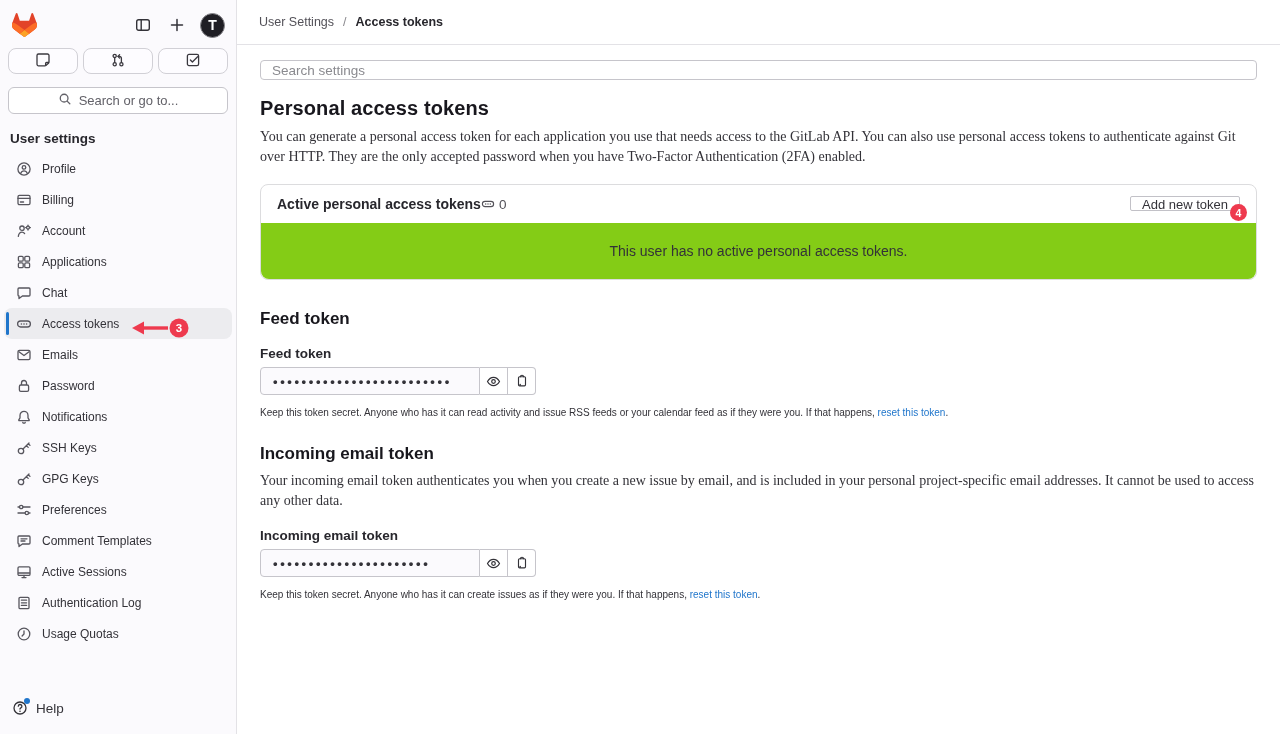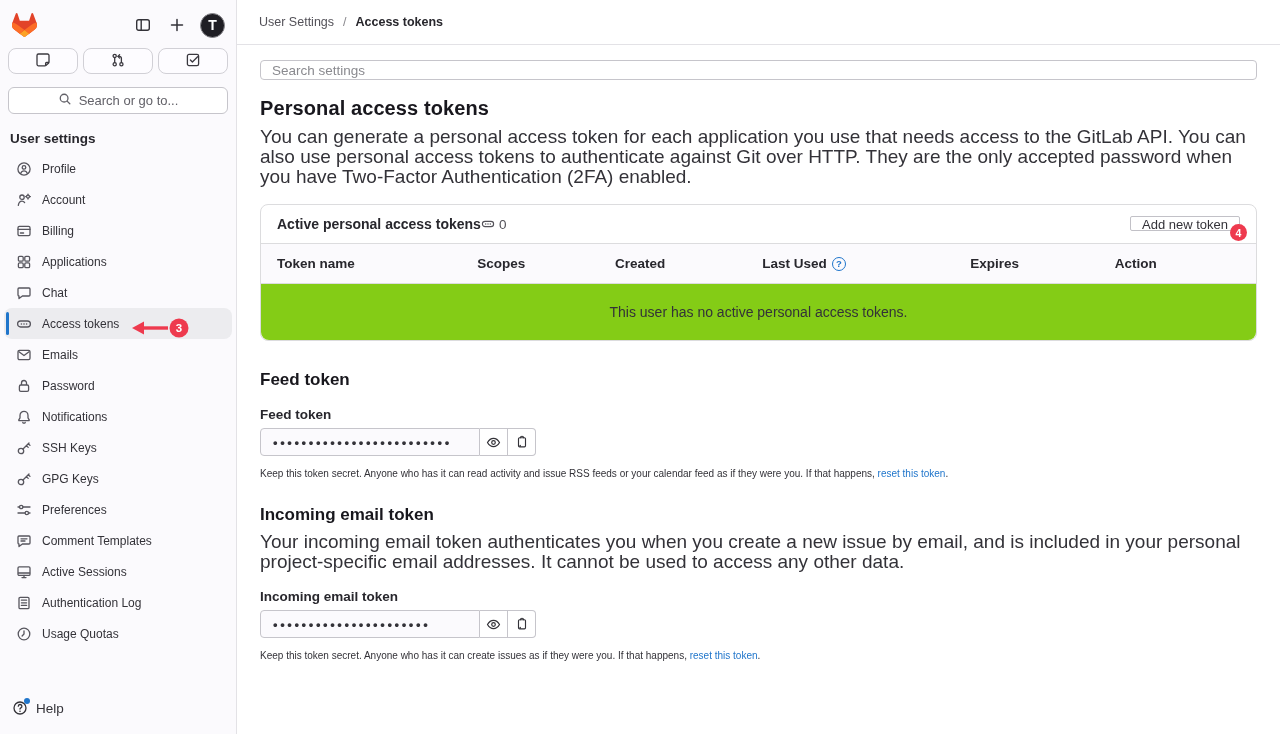--- a/index.html
+++ b/index.html
@@ -55,21 +55,21 @@
   .crumb-sep { margin:0 9px; color:#89888d; }
   .crumb-current { font-weight:700; color:#28272d; }
 
   .main { padding:15px 23px 0; }
   .search-settings { width:100%; height:20px; border:1px solid #c6c5cb; border-radius:4px;
     padding:0 11px; font-size:13.5px; color:#333238; background:#fff; outline:none;
     font-family:"Liberation Sans", sans-serif; }
   .search-settings::placeholder { color:#8a8a8f; }
 
   .page-title { font-size:20px; font-weight:700; margin:17px 0 7px; color:#18171d; letter-spacing:.1px; }
-  .desc { font-size:19px; line-height:20px; margin:0 0 17px; color:#333238; }
+  .desc { font-size:14px; line-height:20px; margin:0 0 17px; color:#333238;font-family:Liberation Serif, serif; }
 
   .card { border:1px solid #dcdcde; border-radius:8px; background:#fff; margin-bottom:29px; }
   .card-header { display:flex; align-items:center; padding:10px 16px; }
   .card-title { font-size:14px; font-weight:700; color:#28272d; display:flex; align-items:center; }
   .count-wrap { display:flex; align-items:center; gap:4px; color:#535158; font-size:13.5px; font-weight:400; }
   .btn-wrap { margin-left:auto; position:relative; }
   .btn-add { height:15px; padding:0 11px; border:1px solid #c2c1c7; border-radius:2px;
     background:#fff; font-size:13px; color:#333238; cursor:pointer;
     font-family:"Liberation Sans", sans-serif; }
   .badge-red { position:absolute; right:-7px; bottom:-8px; width:17px; height:17px; border-radius:50%;
@@ -187,36 +187,36 @@
               <circle cx="8" cy="8" r="6.1"></circle>
                 <circle cx="8" cy="6.4" r="1.8"></circle>
               <path d="M4.6 12.5c.7-1.7 2-2.6 3.4-2.6s2.7.9 3.4 2.6"></path>
             </svg>
           </span>
           <span>Profile</span>
         </li>
         <li class="nav-item">
           <span class="nicon">
             <svg viewBox="0 0 16 16" fill="none" stroke="currentColor" stroke-width="1.3" stroke-linecap="round">
+              <rect x="2" y="3.4" width="12" height="9.2" rx="1.4"></rect>
+                <path d="M2 6.4h12M4.4 10h3.2"></path>
+            </svg>
+          </span>
+          <span>Billing</span>
+        </li>
+        <li class="nav-item">
+          <span class="nicon">
+            <svg viewBox="0 0 16 16" fill="none" stroke="currentColor" stroke-width="1.3" stroke-linecap="round">
               <circle cx="6" cy="5.2" r="2.2"></circle>
                 <path d="M2.3 13.4c.4-2.7 1.9-4.2 3.7-4.2 1 0 1.9.5 2.6 1.3"></path>
               <circle cx="12" cy="4.6" r="1.5"></circle>
                 <path d="M12 2.2v.9M12 6.1v.9M14.4 4.6h-.9M10.5 4.6h-.9"></path>
             </svg>
           </span>
           <span>Account</span>
-        </li>
-        <li class="nav-item">
-          <span class="nicon">
-            <svg viewBox="0 0 16 16" fill="none" stroke="currentColor" stroke-width="1.3" stroke-linecap="round">
-              <rect x="2" y="3.4" width="12" height="9.2" rx="1.4"></rect>
-                <path d="M2 6.4h12M4.4 10h3.2"></path>
-            </svg>
-          </span>
-          <span>Billing</span>
         </li>
         <li class="nav-item">
           <span class="nicon">
             <svg viewBox="0 0 16 16" fill="none" stroke="currentColor" stroke-width="1.3">
               <rect x="2.4" y="2.4" width="4.8" height="4.8" rx="1.2"></rect>
                 <rect x="8.8" y="2.4" width="4.8" height="4.8" rx="1.2"></rect>
               <rect x="2.4" y="8.8" width="4.8" height="4.8" rx="1.2"></rect>
                 <rect x="8.8" y="8.8" width="4.8" height="4.8" rx="1.2"></rect>
             </svg>
           </span>
@@ -376,31 +376,20 @@
                 <circle cx="10.6" cy="8" r=".8" fill="#535158" stroke="none"></circle>
               </svg>
               <span>0</span>
             </span>
           </span>
           <div class="btn-wrap">
             <button class="btn-add">Add new token</button>
             <div class="badge-red">4</div>
           </div>
         </div>
-        <div class="table-head">
-          <span class="th">Token name</span>
-          <span class="th">Scopes</span>
-          <span class="th">Created</span>
-          <span class="th">
-            <span>Last Used</span>
-            <span class="help-q">?</span>
-          </span>
-          <span class="th">Expires</span>
-          <span class="th">Action</span>
-        </div>
         <div class="table-empty">This user has no active personal access tokens.</div>
       </div>
 
       
       <section class="section-block feed-block">
         <h2 class="section-h2">Feed token</h2>
         <div class="field-label">Feed token</div>
         <div class="token-group">
           <div class="token-value">•••••••••••••••••••••••••</div>
           <button class="token-btn">

